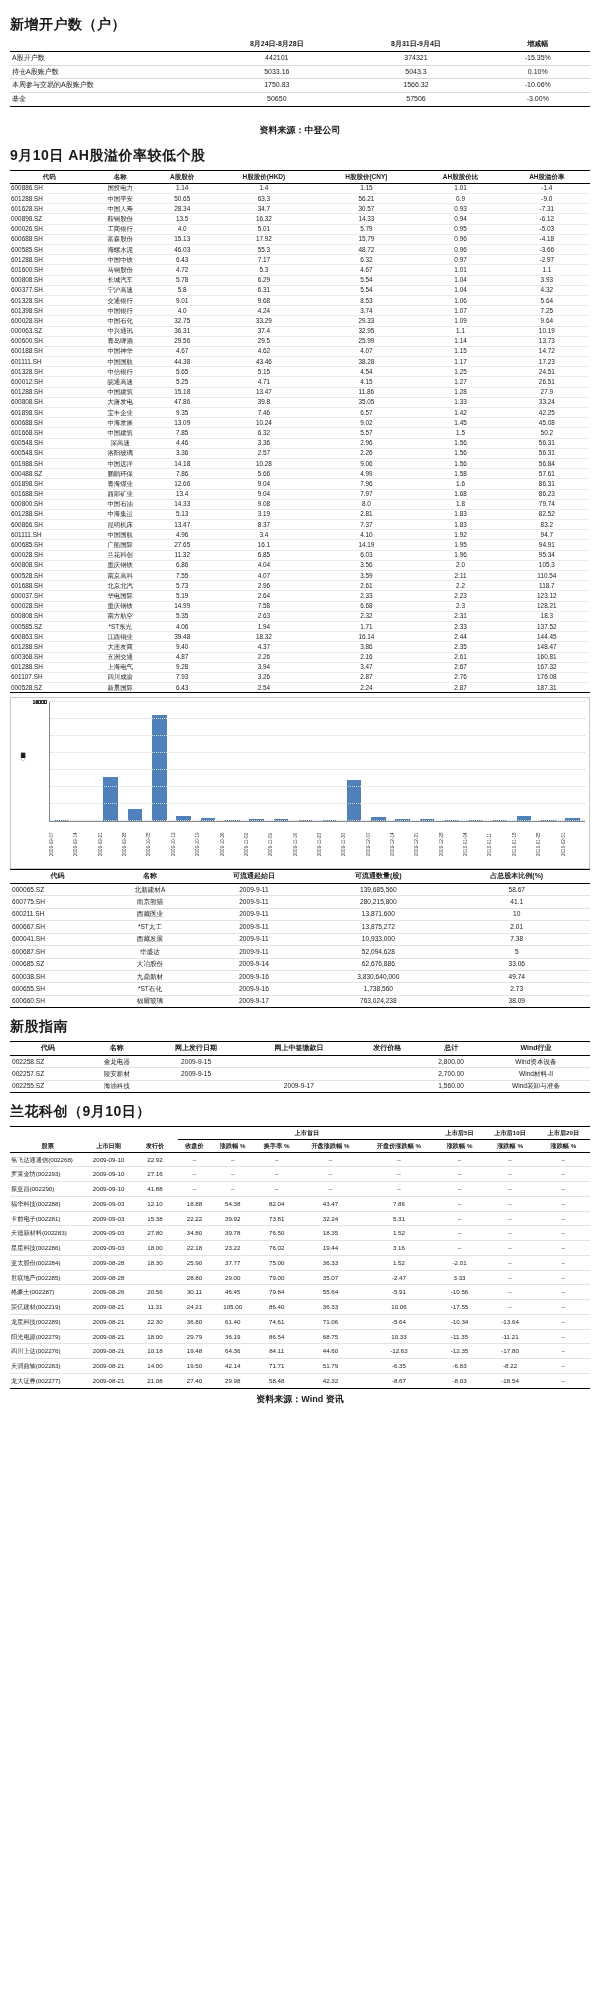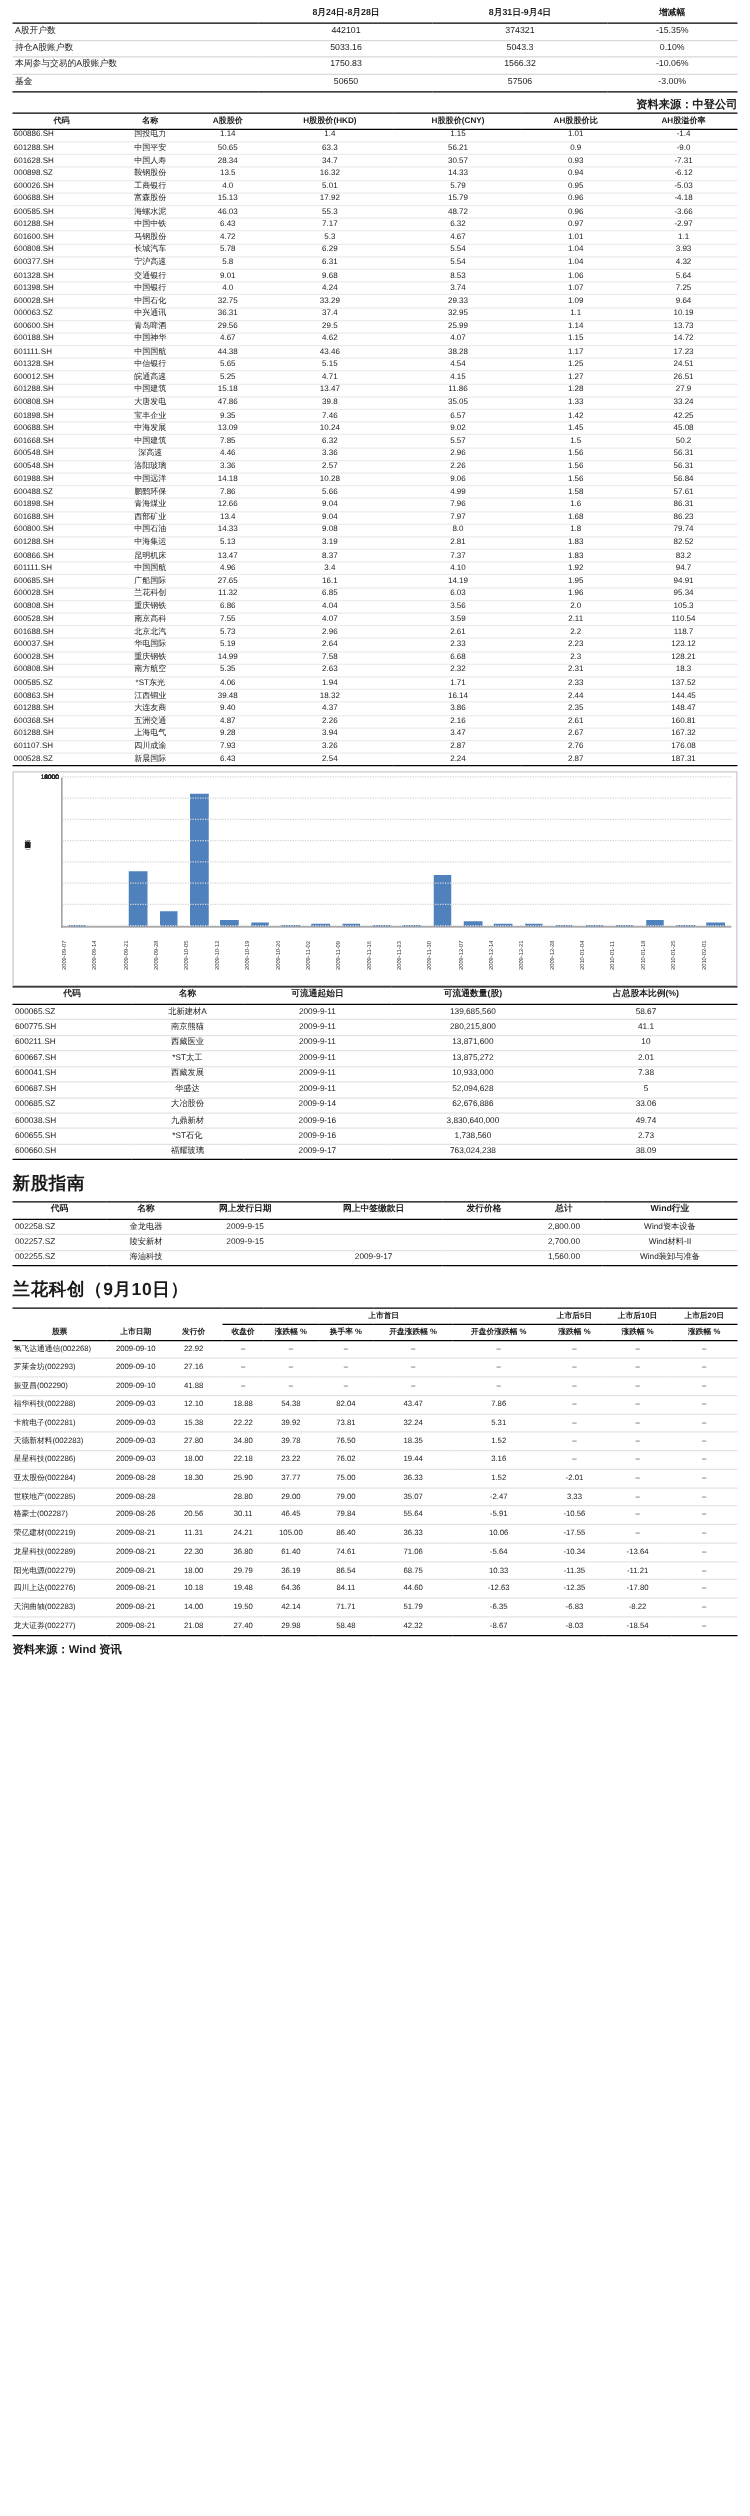--- a/index.html
+++ b/index.html
@@ -24,22 +24,22 @@
   td, th { padding:1px 2px; font-size:7px; line-height:1.25; }
 
   
   .t-new { width:100%; }
   .t-new th { font-weight:bold; font-size:7px; border-bottom:1px solid #000; padding-bottom:2px;}
   .t-new td { border-bottom:1px solid #d8d8d8; padding:2px 2px; }
   .t-new .lbl { text-align:left; }
   .t-new .num { text-align:center; }
   .t-new tr:last-child td { border-bottom:1px solid #000; }
 
-  .source { text-align:right; font-size:9px; font-weight:bold; margin:3px 0 0 0; }
-  .source-b { text-align:left; font-size:9px; font-weight:bold; margin:4px 0 2px 0;}
+  .source { text-align:center; font-size:9px; font-weight:bold; margin:17px 0 0 0; }
+  .source-b { text-align:center; font-size:9px; font-weight:bold; margin:4px 0 2px 0;}
 
   
   .t-ah th {
     font-size:6.5px; font-weight:bold; text-align:center;
     border-top:1px solid #000; border-bottom:1px solid #000;
     padding:2px 1px;
   }
   .t-ah td { font-size:6.4px; text-align:center; border-bottom:1px solid #ececec; padding:0.6px 1px; }
   .t-ah td.l { text-align:left; }
   .t-ah tr:last-child td { border-bottom:1px solid #000; }
@@ -66,20 +66,21 @@
   .t-perf th { font-size:6.2px; font-weight:bold; text-align:center; border-top:1px solid #000; border-bottom:1px solid #000; padding:2px 1px; vertical-align:bottom;}
   .t-perf td { font-size:6.2px; text-align:center; border-bottom:1px solid #e3e3e3; padding:3px 1px; }
   .t-perf .stock { text-align:left; font-size:6.2px; }
   .t-perf tr:last-child td { border-bottom:1px solid #000; }
 </style>
 </head>
 <body>
 
 <div class="page">
 
+  <h2 class="sec-title">新增开户数（户）</h2>
   <table class="t-new">
     <thead>
         <tr>
       <th class="lbl" style="width:34%"></th>
       <th class="num" style="width:24%">8月24日-8月28日</th>
       <th class="num" style="width:24%">8月31日-9月4日</th>
       <th class="num" style="width:18%">增减幅</th>
     </tr>
       </thead>
     <tbody id="s1body">
@@ -104,20 +105,21 @@
         <tr>
           <td class="lbl">基金</td>
           <td class="num">50650</td>
           <td class="num">57506</td>
           <td class="num">-3.00%</td>
         </tr>
       </tbody>
   </table>
   <div class="source">资料来源：中登公司</div>
 
+  <h2 class="sec-title">9月10日 AH股溢价率较低个股</h2>
   <table class="t-ah">
     <thead>
         <tr id="s2head">
           <th>代码</th>
           <th>名称</th>
           <th>A股股价</th>
           <th>H股股价(HKD)</th>
           <th>H股股价(CNY)</th>
           <th>AH股股价比</th>
           <th>AH股溢价率</th>

